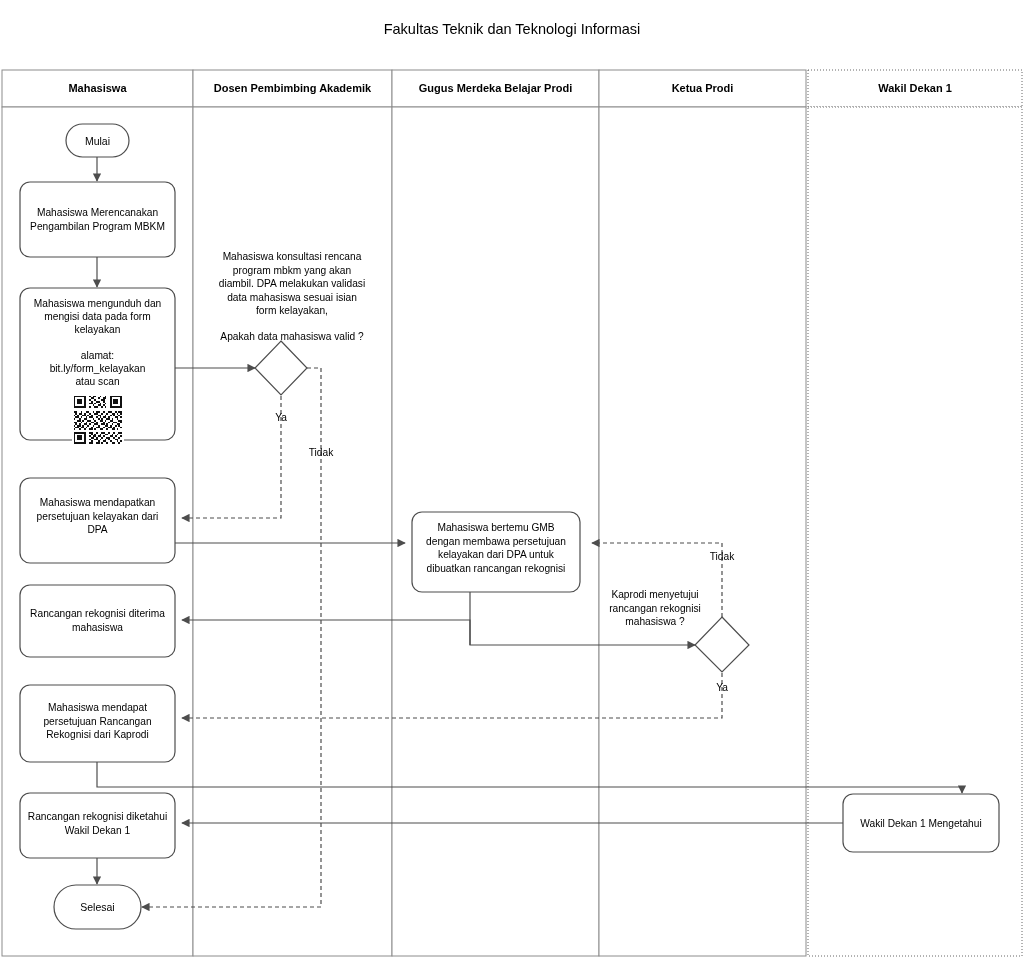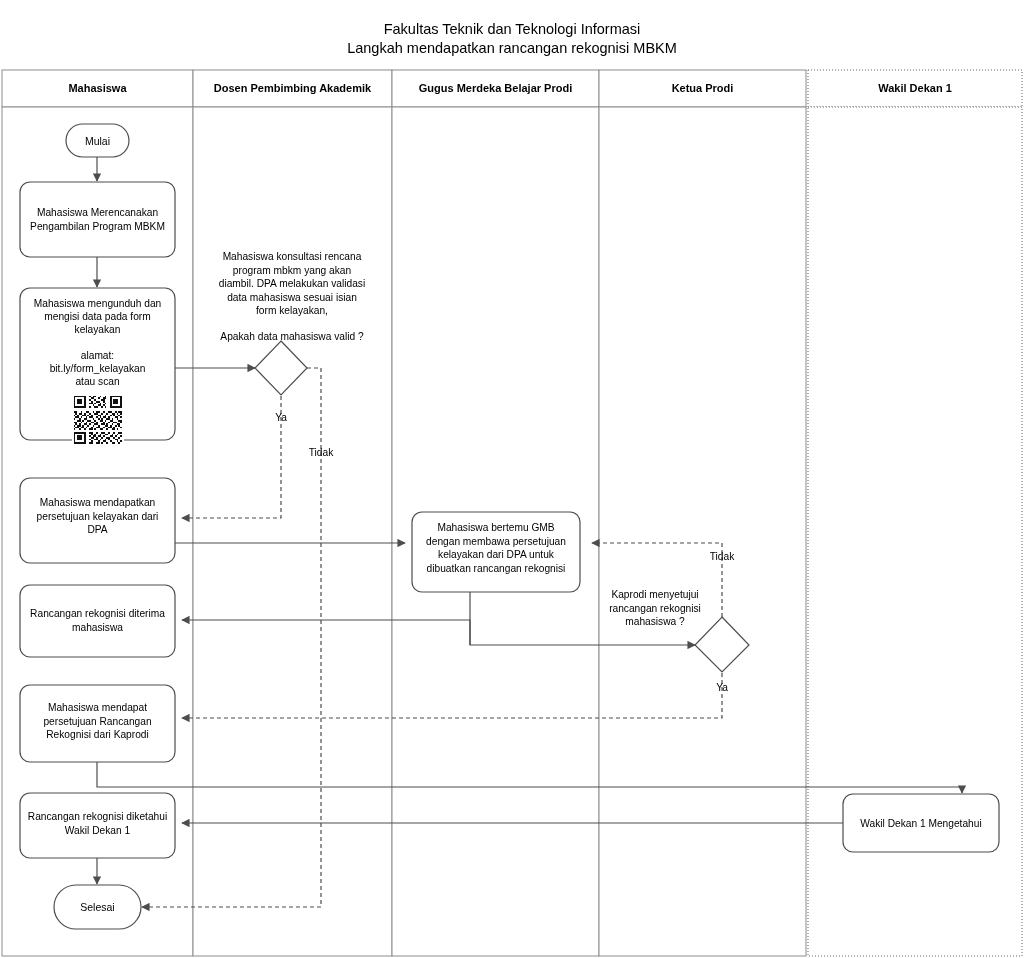--- a/index.html
+++ b/index.html
@@ -90,21 +90,20 @@
   }
   .qr rect { shape-rendering: crispEdges; }
 </style>
 </head>
 <body>
 
 <div id="page">
 
   <div id="title-block">
     <div>Fakultas Teknik dan Teknologi Informasi</div>
-    <div>Langkah mendapatkan rancangan rekognisi MBKM</div>
   </div>
 
   <svg id="diagram" width="1024" height="958" viewBox="0 0 1024 958">
     <defs>
       <marker id="arrow-solid" viewBox="0 0 10 10" refX="9" refY="5" markerWidth="7" markerHeight="7" orient="auto-start-reverse">
         <path d="M 0 0 L 10 5 L 0 10 z" fill="#4d4d4d"></path>
       </marker>
       <marker id="arrow-dashed" viewBox="0 0 10 10" refX="9" refY="5" markerWidth="7" markerHeight="7" orient="auto-start-reverse">
         <path d="M 0 0 L 10 5 L 0 10 z" fill="#4d4d4d"></path>
       </marker>

